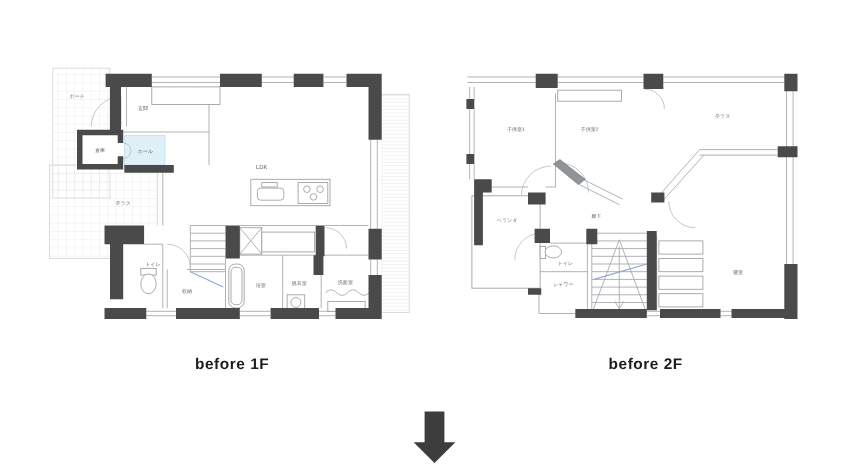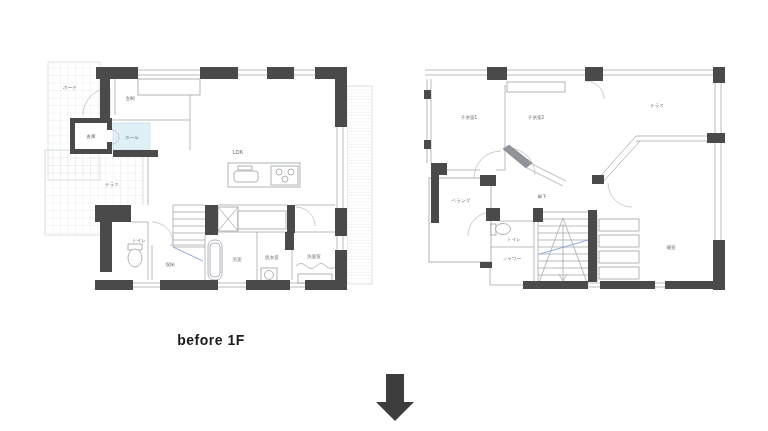--- a/index.html
+++ b/index.html
@@ -1,18 +1,18 @@
 <!DOCTYPE html>
 <html><head>
 <meta charset="utf-8">
 <style>
   html,body{margin:0;padding:0;background:#fff;}
   .stage{position:relative;width:768px;height:431px;background:#fff;overflow:hidden;
          font-family:"Liberation Sans",sans-serif;}
-  .caption{position:absolute;top:332px;width:170px;text-align:center;
+  .caption{position:absolute;top:322px;width:170px;text-align:center;
            font-size:14px;font-weight:600;letter-spacing:.5px;color:#1c1c1c;}
   .cap1{left:126px;}
   .cap2{left:502px;}
   svg{position:absolute;left:0;top:0;}
   .wall{fill:#4a4a4a;stroke:none;}
   .thin{stroke:#a5a9ad;stroke-width:.8;fill:none;stroke-linecap:butt;}
   .arc{stroke:#bcc0c3;stroke-width:.8;fill:none;}
   .fixr{stroke:#9ba0a4;stroke-width:.8;fill:#ffffff;}
   .whitebase{fill:#ffffff;stroke:none;}
   .gridarea{stroke:#cfd3d6;stroke-width:.7;}
@@ -162,14 +162,15 @@
       <text x="542" y="198" class="lbl">廊下</text>
       <text x="514" y="241" class="lbl">トイレ</text>
       <text x="512" y="260" class="lbl">シャワー</text>
       <text x="671" y="249" class="lbl">寝室</text>
     </g>
 
     <polygon class="arrowc" points="386,374 404,374 404,402 414,402 395,421 376,402 386,402"></polygon>
   </svg>
 
   <div class="caption cap1">before 1F</div>
+  <div class="caption cap2">before 2F</div>
 
 </div>
 
 </body></html>

